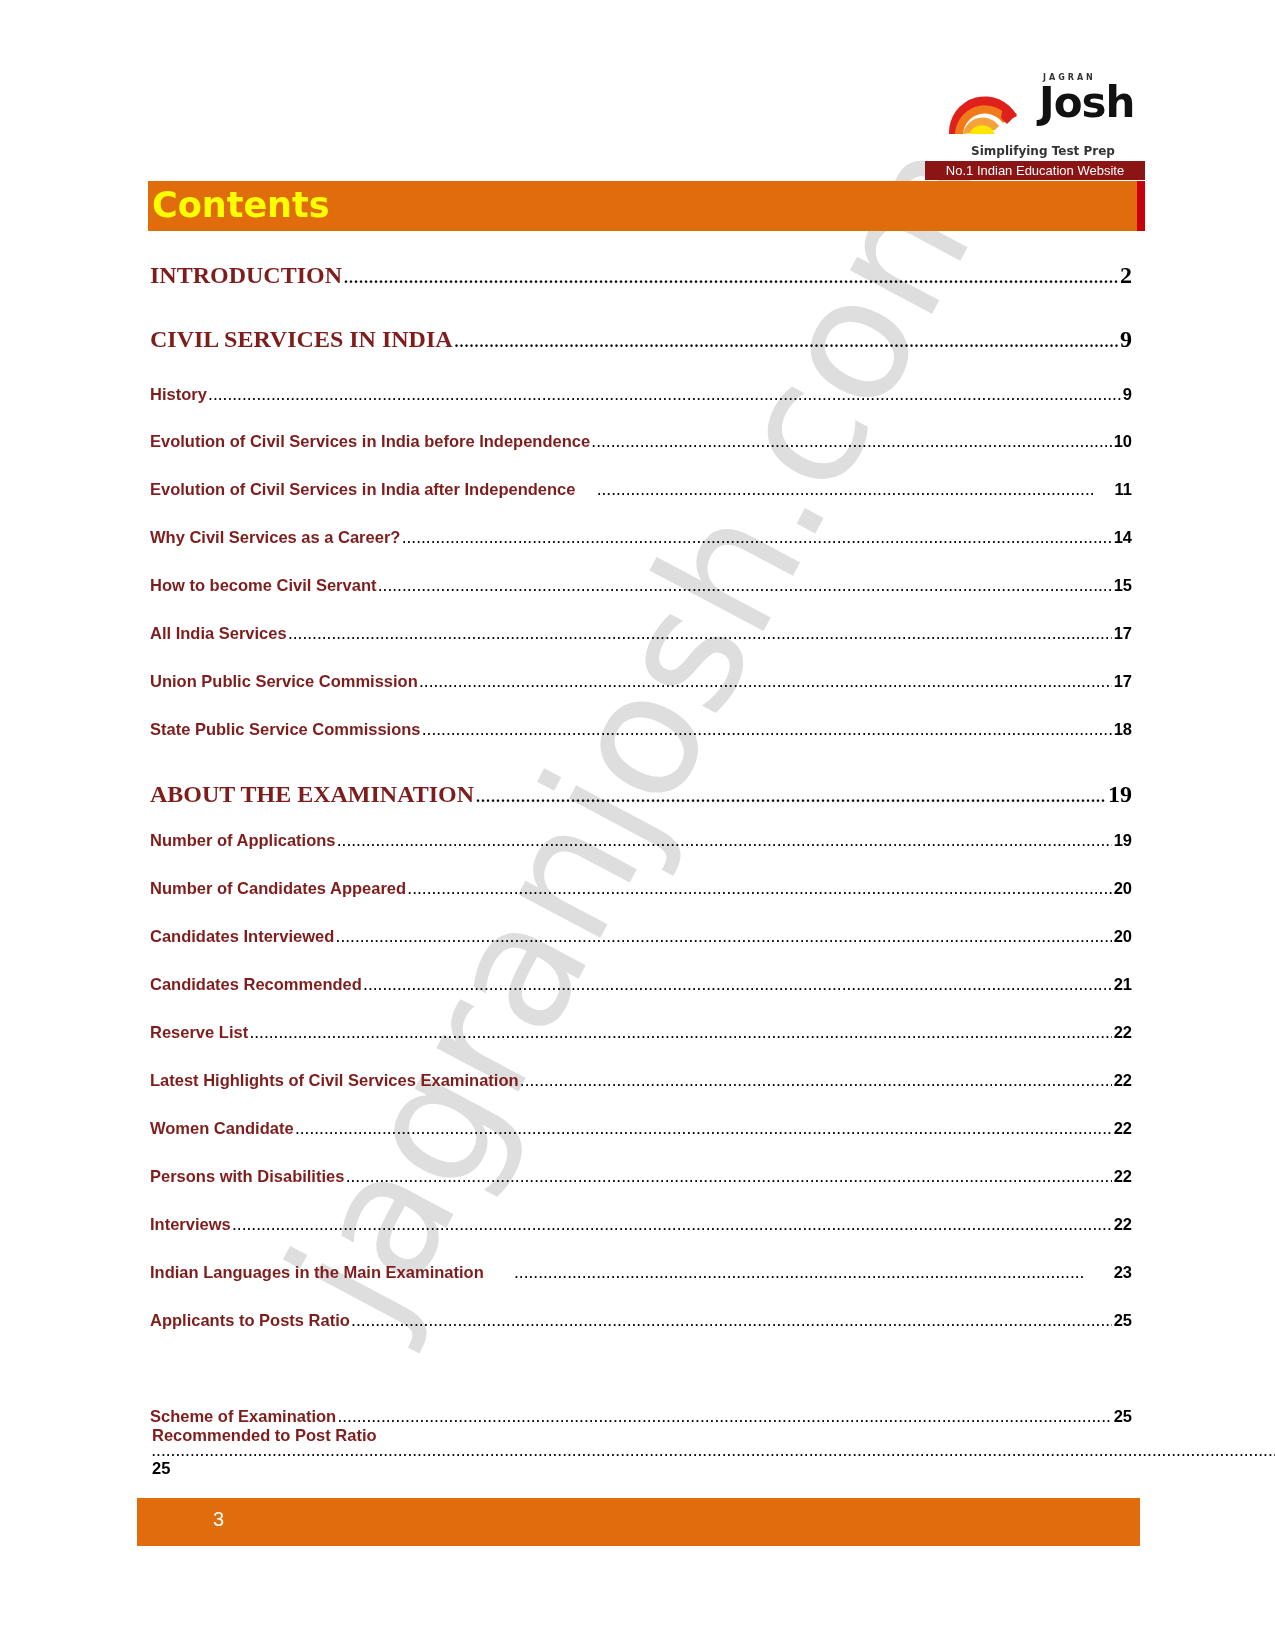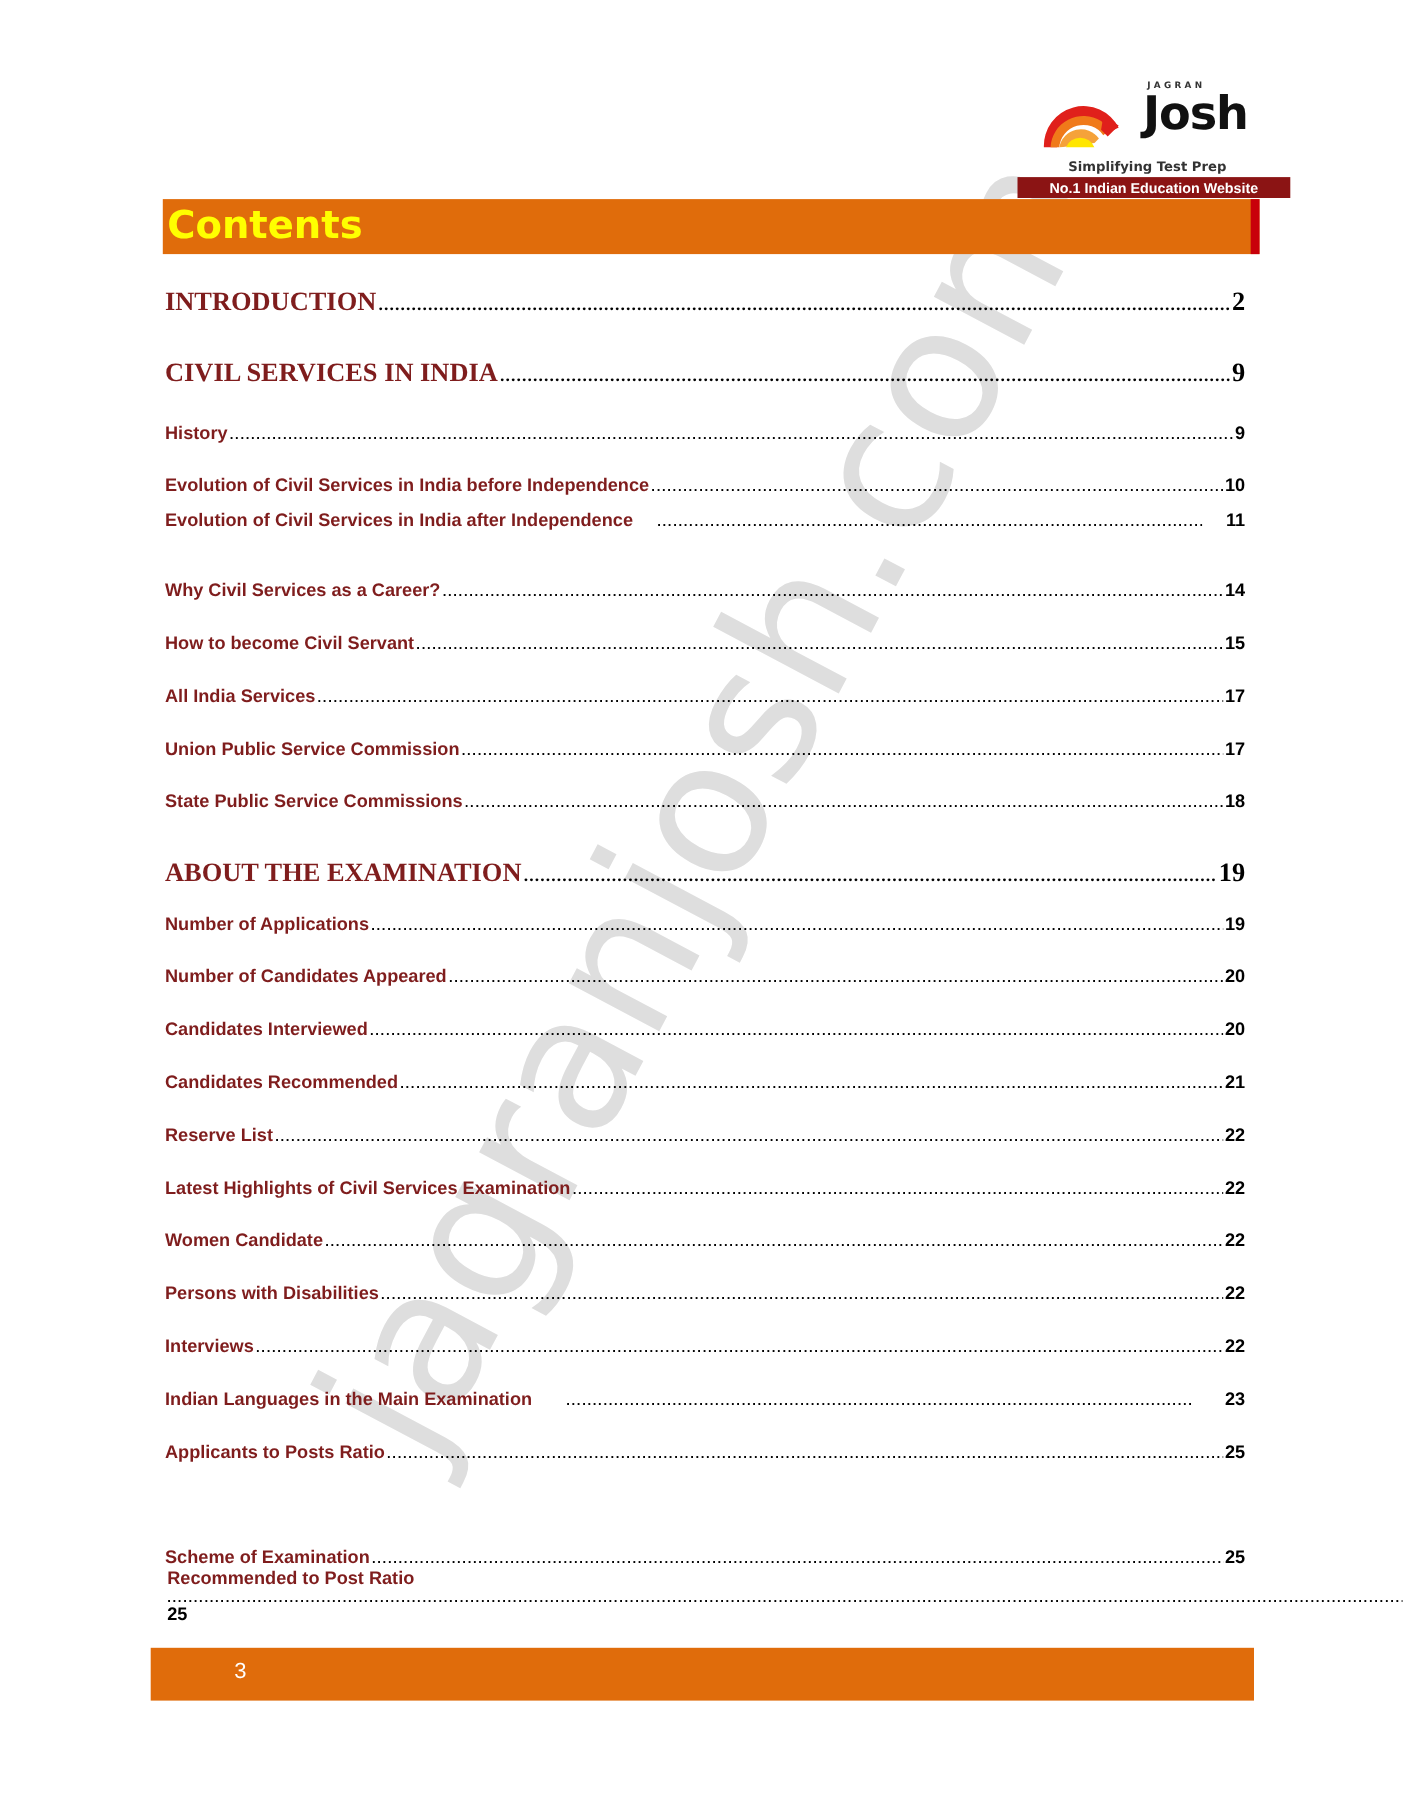--- a/index.html
+++ b/index.html
@@ -3,21 +3,21 @@
 <meta charset="utf-8">
 <style>
   html, body { margin:0; padding:0; background:#ffffff; }
   body { width:1275px; height:1650px; position:relative; overflow:hidden; font-family:"DejaVu Sans", sans-serif; }
 
   .logo { position:absolute; left:906px; top:70px; width:200px; height:112px;margin-left:37px; }
   .logo .jagran { position:absolute; left:100px; top:3px; font-family:"DejaVu Sans", sans-serif; font-size:8px; letter-spacing:3px; font-weight:bold; color:#333; }
   .logo .josh { position:absolute; left:96px; top:8px; font-family:"DejaVu Sans", sans-serif; font-weight:bold; font-size:42px; color:#111; letter-spacing:-1px; }
   .logo .sun { position:absolute; left:2px; top:22px; width:80px; height:42px; }
   .logo .tagline { position:absolute; left:0; width:200px; top:74px; text-align:center; font-family:"DejaVu Sans", sans-serif; font-weight:bold; font-size:12px; color:#333; }
-  .logo .badge { position:absolute; left:-18px; top:91px; width:248px; height:19px; background:#8b1414; color:#fff; font-family:"Liberation Sans", sans-serif; font-weight:bold; font-size:13px; line-height:19px; text-align:center; }
+  .logo .badge { position:absolute; left:-18px; top:91px; width:220px; height:19px; background:#8b1414; color:#fff; font-family:"Liberation Sans", sans-serif; font-weight:normal; font-size:13px; line-height:19px; text-align:center; }
 
   .contents-bar { position:absolute; left:148px; top:181px; width:997px; height:50px; background:#e06c0b; box-sizing:border-box; border-right:8px solid #c8000a;padding-left:17px; }
   .contents-bar .title { position:absolute; left:4px; top:2px; font-family:"DejaVu Sans", sans-serif; font-weight:bold; font-size:35px; color:#ffff00; line-height:44px; }
 
   .toc { position:absolute; left:150px; width:982px; top:0; }
   .row { position:absolute; left:0; width:982px; display:flex; align-items:baseline; }
   .row .label { white-space:nowrap; color:#7f1d1d; }
   .row .leader { flex:1; overflow:hidden; white-space:nowrap; color:#000; margin:0 2px; }
   .row .leader::after { content:"................................................................................................................................................................................................................................................................................................................................"; }
   .row .page { white-space:nowrap; color:#000; text-align:right; }
@@ -72,21 +72,21 @@
     <div class="row h2" style="top: 385px;">
       <span class="label">History</span>
       <span class="leader"></span>
       <span class="page">9</span>
     </div>
     <div class="row h2" style="top: 432px;">
       <span class="label">Evolution of Civil Services in India before Independence</span>
       <span class="leader"></span>
       <span class="page">10</span>
     </div>
-    <div class="row h2" style="top: 464px; gap: 20px;">
+    <div class="row h2" style="top: 480px; gap: 20px;">
       <span class="label">Evolution of Civil Services in India after Independence</span>
       <span class="leader"></span>
       <span class="page">11</span>
     </div>
     <div class="row h2" style="top: 528px;">
       <span class="label">Why Civil Services as a Career?</span>
       <span class="leader"></span>
       <span class="page">14</span>
     </div>
     <div class="row h2" style="top: 576px;">

